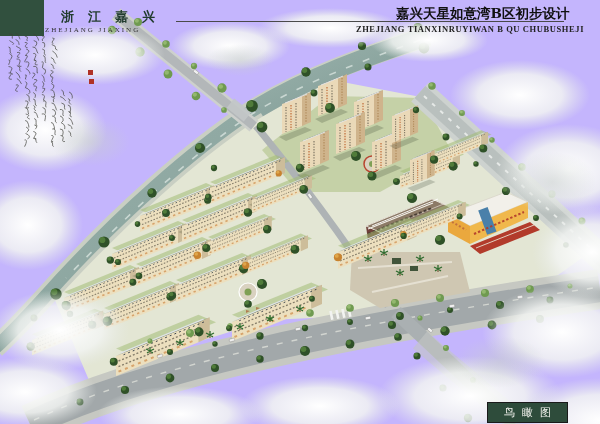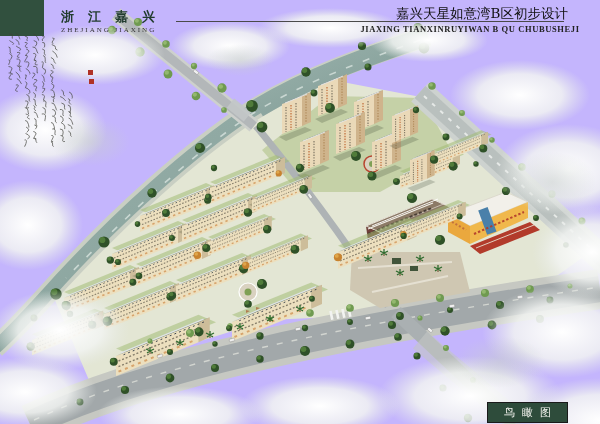--- a/index.html
+++ b/index.html
@@ -3,24 +3,24 @@
 <meta charset="utf-8">
 <style>
   html,body{margin:0;padding:0;background:#fff;}
   .page{position:relative;width:600px;height:424px;background:#c4b5fd;overflow:hidden;
         font-family:"DejaVu Sans",sans-serif;}
   
   .green-block{position:absolute;left:0;top:0;width:44px;height:36px;background:#31503e;}
   .region-cn{position:absolute;left:61px;top:8px;font-size:13px;font-weight:bold;
              letter-spacing:14px;color:#223c2f;font-family:"DejaVu Serif",serif;white-space:nowrap;}
   .rule{position:absolute;left:176px;top:21px;width:388px;height:1px;background:#4a4a4a;}
-  .region-en{position:absolute;left:61px;top:26px;font-size:7px;letter-spacing:2px;color:#333;
+  .region-en{position:absolute;left:45px;top:26px;font-size:7px;letter-spacing:2px;color:#333;
              font-family:"Liberation Serif",serif;white-space:nowrap;}
   .title-cn{position:absolute;left:396px;top:5px;width:170px;text-align:left;font-size:13.5px;
-            font-weight:normal;color:#101010;font-family:"DejaVu Serif",serif;white-space:nowrap;}
+            font-weight:bold;color:#101010;font-family:"DejaVu Serif",serif;white-space:nowrap;}
   .title-en{position:absolute;left:352px;top:24px;width:236px;text-align:center;font-size:8.5px;
             font-weight:bold;letter-spacing:.6px;color:#222;font-family:"Liberation Serif",serif;
             white-space:nowrap;}
   
   .view-box{position:absolute;left:487px;top:402px;width:79px;height:19px;background:#2e4c3b;
             border:1px solid #1a1a1a;display:flex;align-items:center;justify-content:center;}
   .view-box span{color:#f5f5f0;font-size:11px;letter-spacing:7px;padding-left:7px;
                  font-family:"DejaVu Sans",sans-serif;}
   
   .scene{position:absolute;left:0;top:0;width:600px;height:424px;}
@@ -376,21 +376,21 @@
         <ellipse cx="500" cy="362" rx="46" ry="26" fill="url(#cloudg)"></ellipse>
         <ellipse cx="240" cy="60" rx="34" ry="16" fill="url(#cloudg)"></ellipse>
       </g>
   </svg>
 
   <div class="green-block"></div>
   <div class="region-cn">浙江嘉兴</div>
   <div class="rule"></div>
   <div class="region-en">ZHEJIANG JIAXING</div>
   <div class="title-cn">嘉兴天星如意湾B区初步设计</div>
-  <div class="title-en">JIAXING TIANXINRUYIWAN B QU CHUBUSHEJI</div>
+  <div class="title-en">ZHEJIANG TIANXINRUYIWAN B QU CHUBUSHEJI</div>
 
   <svg style="position:absolute;left:0;top:28px;width:110px;height:135px" viewBox="0 0 110 135">
     <g id="callig" stroke="#3f4038" stroke-width=".8" fill="none" opacity=".85">
         <path d="M9.231955528259277,6 q3.644228458404541,-0.887723445892334 3.113894075155258,2.166013479232788 t0.41776812076568604,2.069979190826416"></path>
         <path d="M9.409725725650787,12.5 q2.036514163017273,1.547993142157793 3.526594042778015,2.0878260135650635 t-0.2467283010482788,2.210148811340332"></path>
         <path d="M8.532696783542633,19 q2.1526581048965454,0.026164263486862183 1.6319663524627686,2.8464837670326233 t1.1310791969299316,3.5572798252105713"></path>
         <path d="M9.350812196731567,25.5 q3.0878528356552124,1.4620236158370972 2.6262773275375366,3.023698091506958 t-1.4893107414245605,3.147883713245392"></path>
         <path d="M8.553509712219238,32 q2.2842555046081543,-0.18971672654151917 1.0299545526504517,2.3379638716578484 t-0.732658863067627,2.610264539718628"></path>
         <path d="M8.562425374984741,38.5 q4.955772519111633,0.5917587280273438 2.739999771118164,3.8169479370117188 t1.7274856567382812,3.864776611328125"></path>
         <path d="M8.620037078857422,45 q4.226665496826172,-0.7368030548095703 1.4550858438014984,2.9457730054855347 t1.7255351543426514,3.300283432006836"></path>

